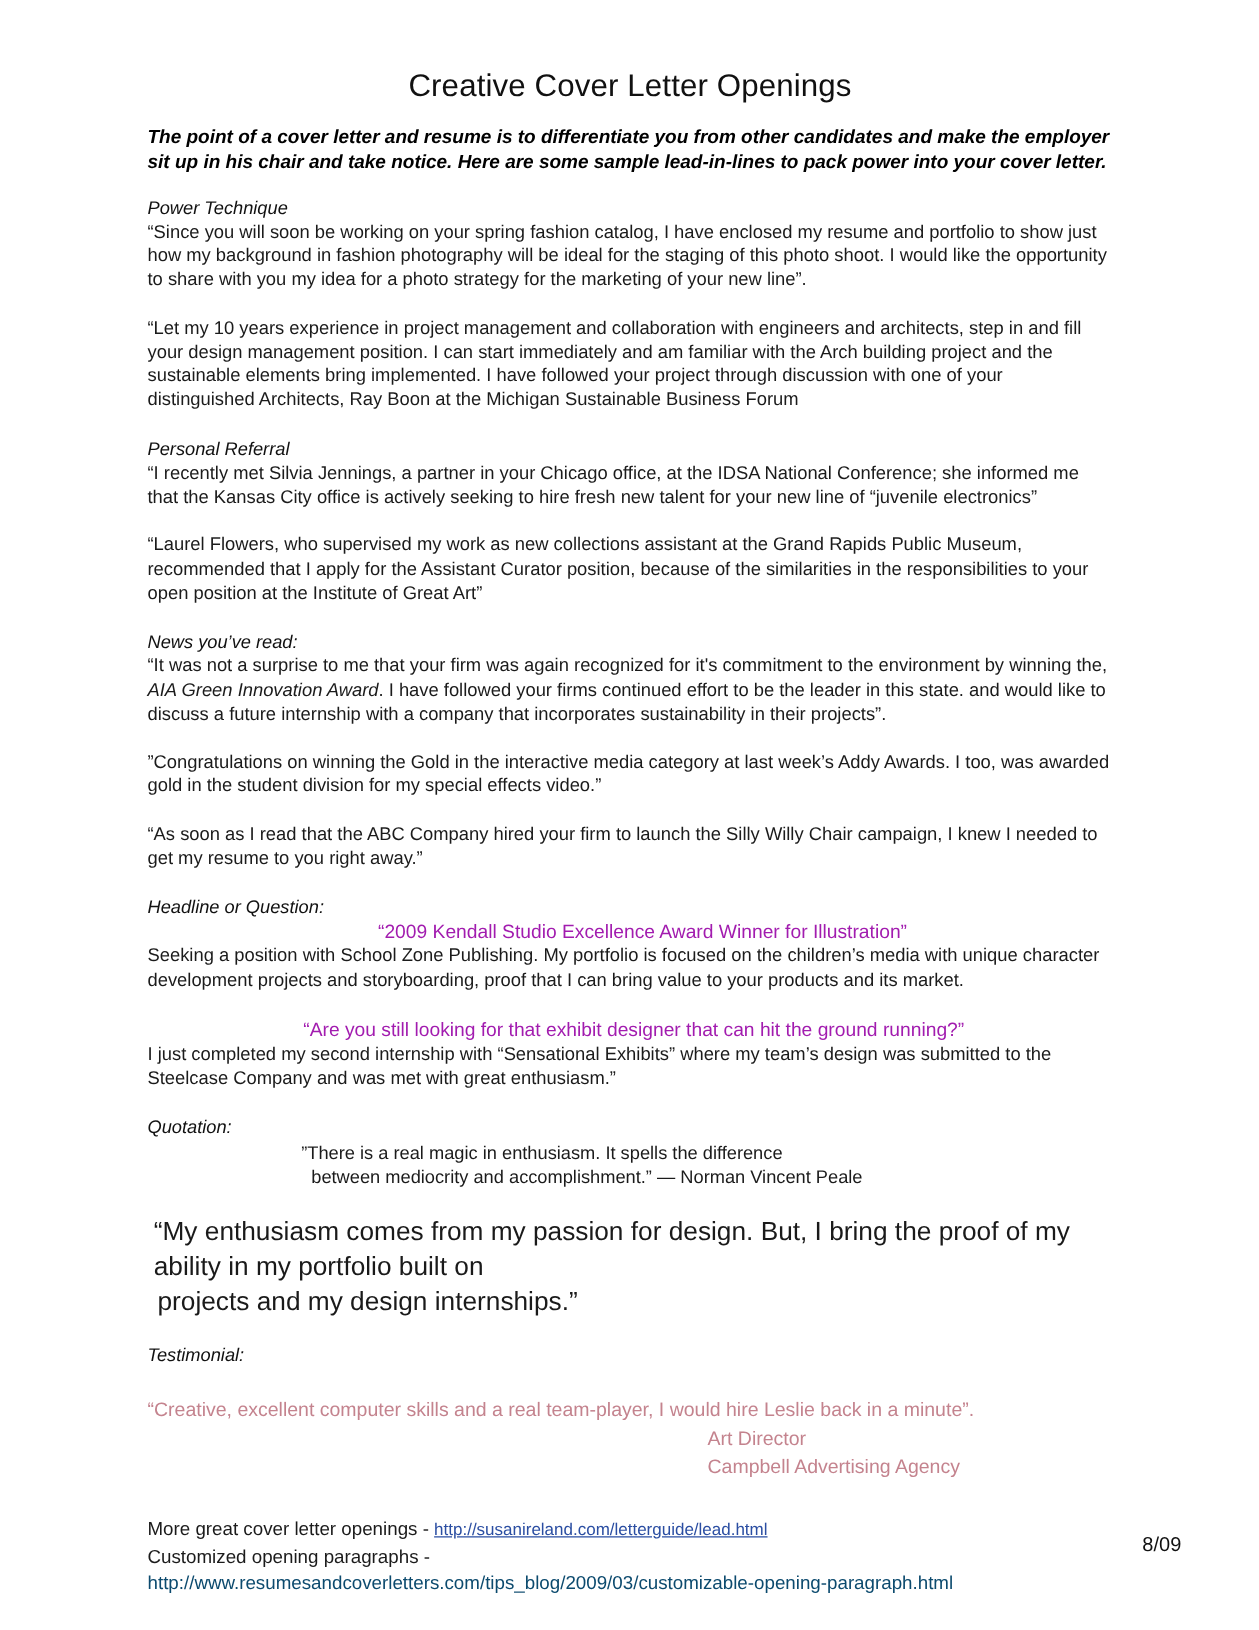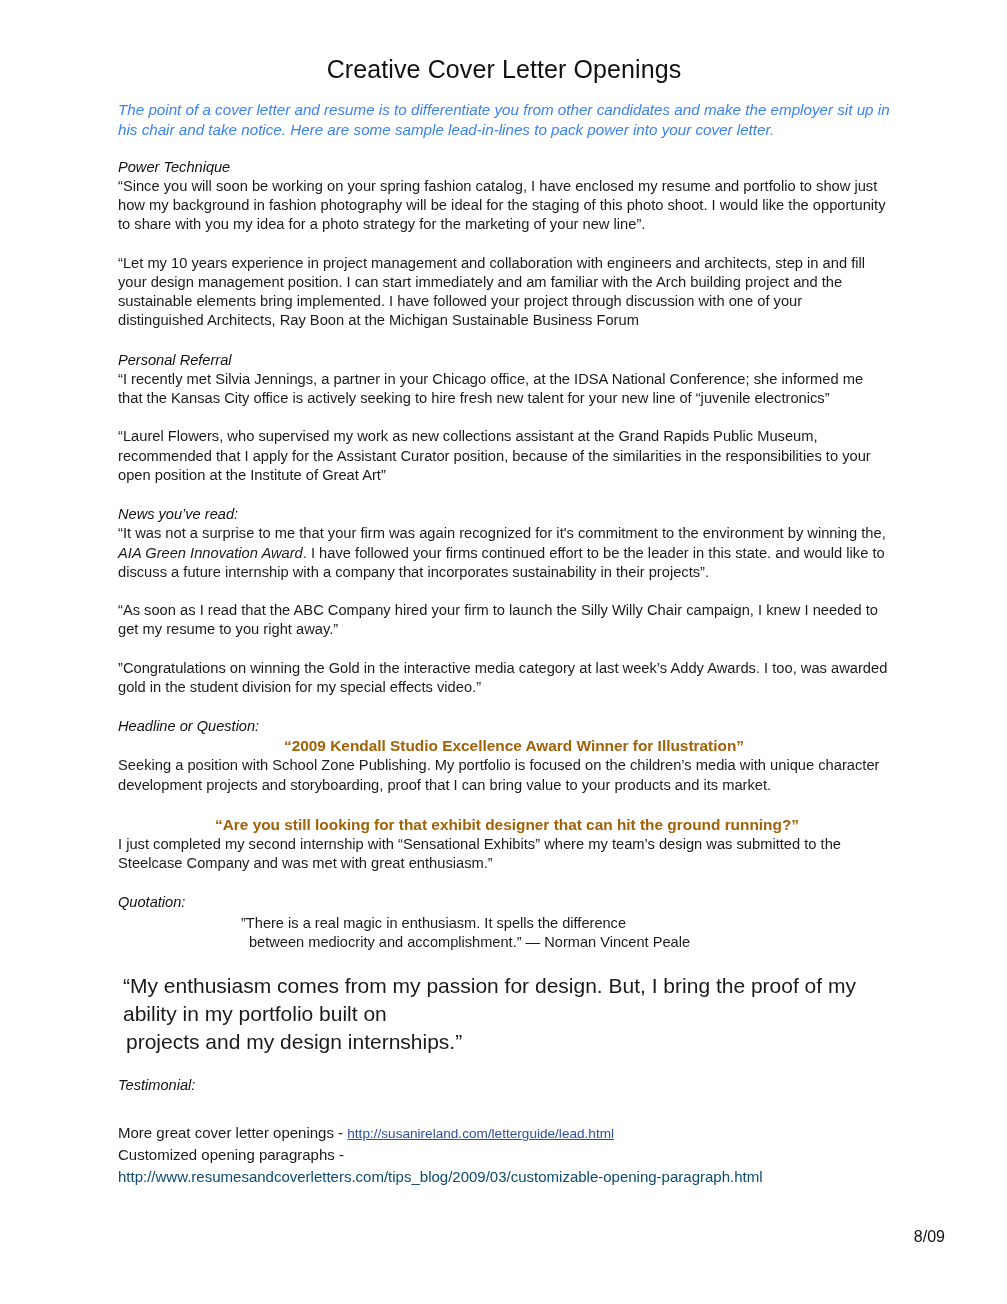--- a/index.html
+++ b/index.html
@@ -32,26 +32,26 @@
     font-weight: 400;
     letter-spacing: 0.1px;
     color: #111;
     margin: 0;
     padding-top: 56px;
     padding-bottom: 0;
     line-height: 1.1;
     font-family: "Liberation Sans", sans-serif;
   }
   .intro {
-    font-weight: normal;
+    font-weight: bold;
     font-style: italic;
     font-size: 15.2px;
     line-height: 1.32;
     margin: 16px 0 0 0;
-    color: #3b82f6;
+    color: #000000;
   }
   .section {
     margin-top: 18px;
   }
   .section-heading {
     font-weight: normal;
     font-style: italic;
     font-size: 14.6px;
     line-height: 1.25;
     margin: 0 0 1px 0;
@@ -67,26 +67,26 @@
   p.body-par + p.body-par {
     margin-top: 19px;
   }
   .section + .section {
     margin-top: 20px;
   }
   .italic {
     font-style: italic;
   }
   .headline-center {
-    font-weight: bold;
+    font-weight: normal;
     font-size: 15.4px;
     line-height: 1.3;
     margin: 0 0 0 0;
     text-align: center;
-    color: #a16207;
+    color: #a21caf;
   }
   .headline-center.first {
     padding-left: 20px;
   }
   .headline-center.second {
     padding-left: 6px;
     margin-top: 20px;
   }
   .quote-block {
     margin: 2px 0 0 0;
@@ -164,22 +164,22 @@
 
     <div class="section">
       <div class="section-heading">Personal Referral</div>
       <p class="body-par">“I recently met Silvia Jennings, a partner in your Chicago office, at the IDSA National Conference; she informed me that the Kansas City office is actively seeking to hire fresh new talent for your new line of “juvenile electronics”</p>
       <p class="body-par">“Laurel Flowers, who supervised my work as new collections assistant at the Grand Rapids Public Museum, recommended that I apply for the Assistant Curator position, because of the similarities in the responsibilities to your open position at the Institute of Great Art”</p>
     </div>
 
     <div class="section">
       <div class="section-heading">News you’ve read:</div>
       <p class="body-par"><span>“It was not a surprise to me that your firm was again recognized for it's commitment to the environment by winning the, </span><span class="italic">AIA Green Innovation Award</span><span>. I have followed your firms continued effort to be the leader in this state. and would like to discuss a future internship with a company that incorporates sustainability in their projects”.</span></p>
+      <p class="body-par">”Congratulations on winning the Gold in the interactive media category at last week’s Addy Awards. I too, was awarded gold in the student division for my special effects video.”</p>
       <p class="body-par">“As soon as I read that the ABC Company hired your firm to launch the Silly Willy Chair campaign, I knew I needed to get my resume to you right away.”</p>
-      <p class="body-par">”Congratulations on winning the Gold in the interactive media category at last week’s Addy Awards. I too, was awarded gold in the student division for my special effects video.”</p>
     </div>
 
     <div class="section">
       <div class="section-heading">Headline or Question:</div>
       <div class="headline-center first">“2009 Kendall Studio Excellence Award Winner for Illustration”</div>
       <p class="body-par">Seeking a position with School Zone Publishing.  My portfolio is focused on the children’s media with unique character development projects and storyboarding, proof that I can bring value to your products and its market.</p>
       <div class="headline-center second">“Are you still looking for that exhibit designer that can hit the ground running?”</div>
       <p class="body-par">I just completed my second internship with “Sensational Exhibits” where my team’s design was submitted to the Steelcase Company and was met with great enthusiasm.”</p>
     </div>
 
@@ -190,20 +190,25 @@
         <div class="line2">between mediocrity and accomplishment.” — Norman Vincent Peale</div>
       </div>
       <div class="quote-follow">
         <div>“My enthusiasm comes from my passion for design. But, I bring the proof of my ability in my portfolio built on</div>
         <div class="l2">projects and my design internships.”</div>
       </div>
     </div>
 
     <div class="section">
       <div class="section-heading">Testimonial:</div>
+      <div class="testimonial-body">
+        <div class="testimonial-quote">“Creative, excellent computer skills and a real team-player, I would hire Leslie back in a minute”.</div>
+        <div class="testimonial-sign">Art Director</div>
+        <div class="testimonial-sign">Campbell Advertising Agency</div>
+      </div>
     </div>
 
     <div class="links">
       <div><span>More great cover letter openings -  </span><a class="link" href="#">http://susanireland.com/letterguide/lead.html</a></div>
       <div>Customized opening paragraphs -</div>
       <div class="plain-url">http://www.resumesandcoverletters.com/tips_blog/2009/03/customizable-opening-paragraph.html</div>
     </div>
 
   </div>
 

